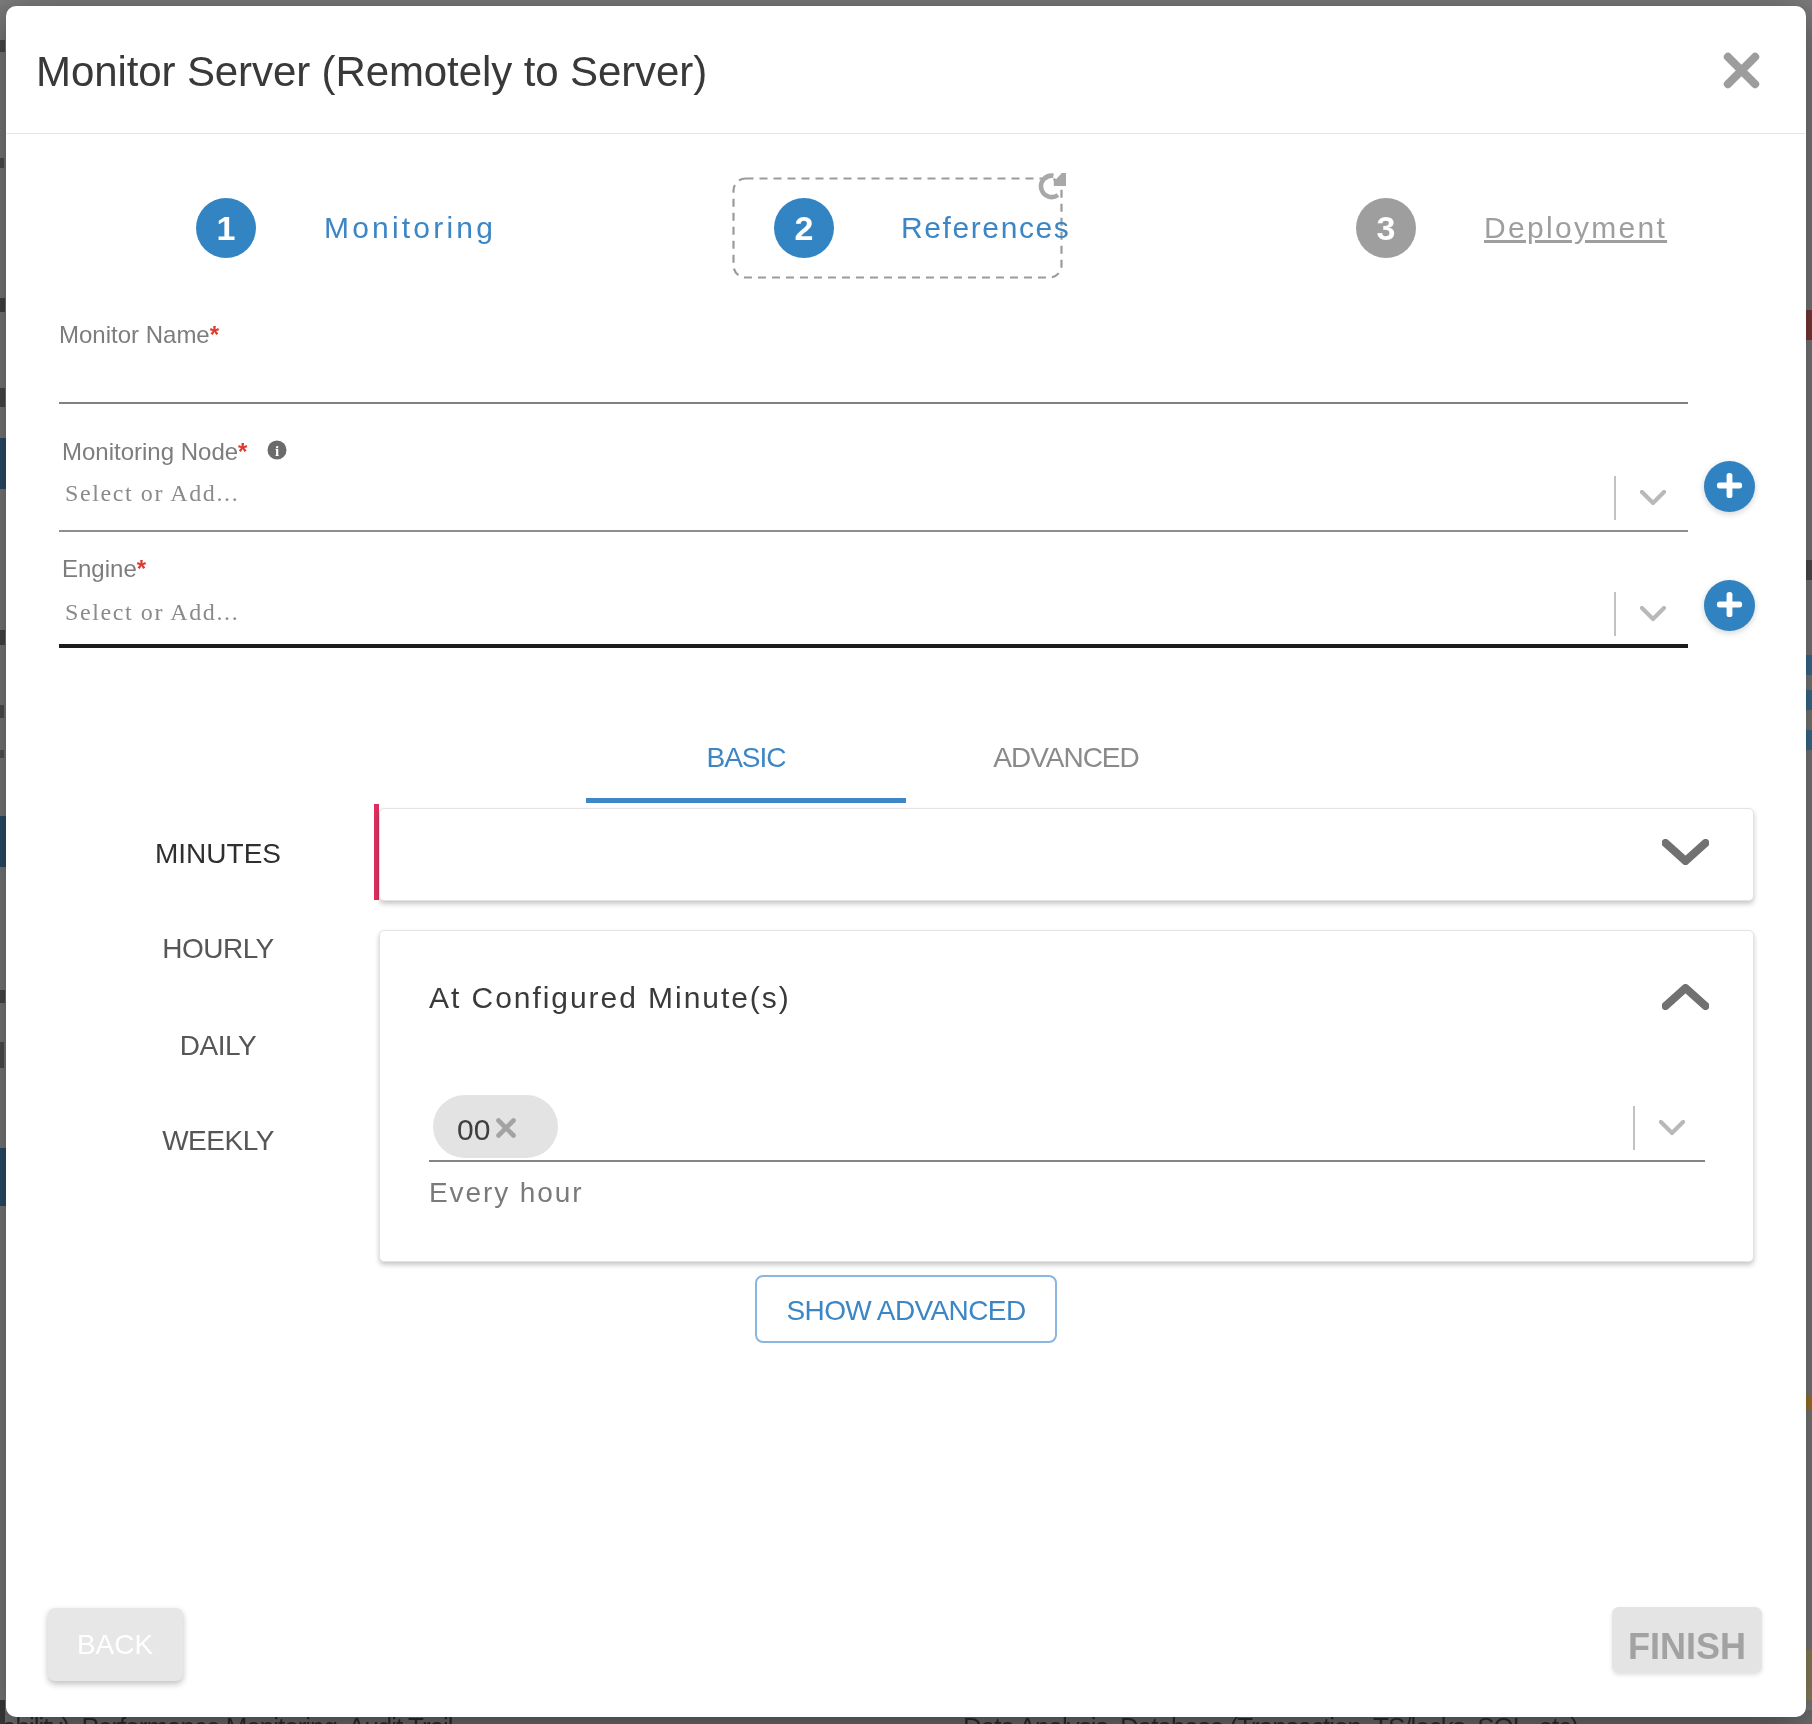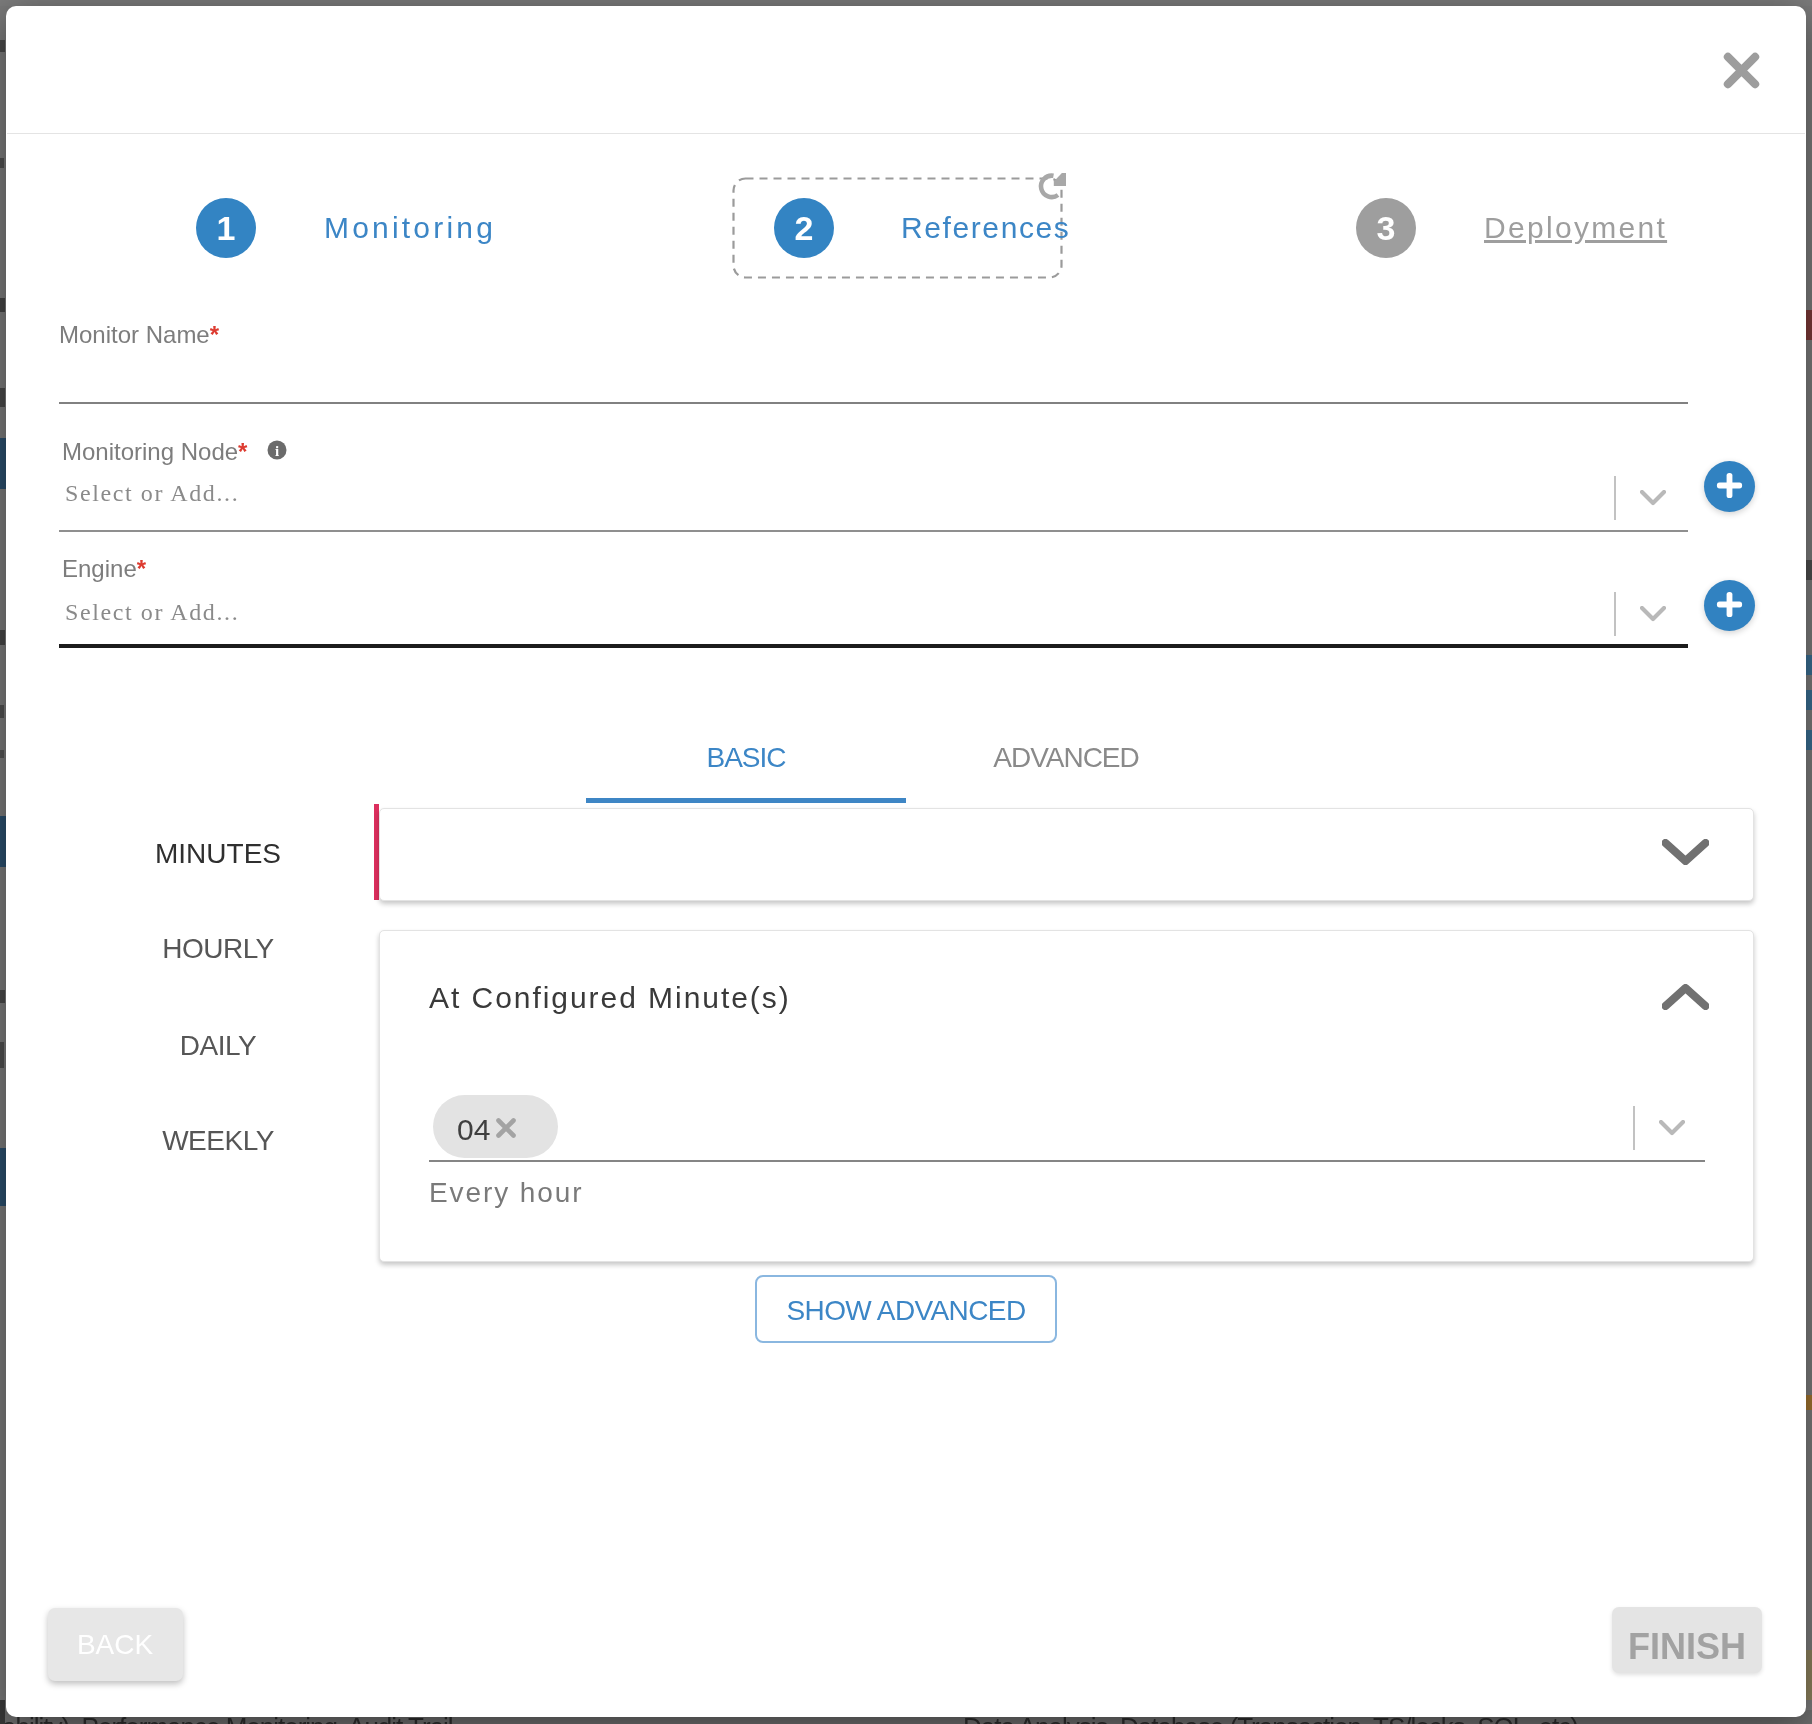--- a/index.html
+++ b/index.html
@@ -51,20 +51,21 @@
     <div class="abs" style="left:1806px; top:560px; width:6px; height:20px; background:#4e4e4e;"></div>
     <div class="abs" style="left:1806px; top:655px; width:6px; height:20px; background:#3a6f94;"></div>
     <div class="abs" style="left:1806px; top:690px; width:6px; height:20px; background:#3a6f94;"></div>
     <div class="abs" style="left:1806px; top:730px; width:6px; height:20px; background:#3a6f94;"></div>
     <div class="abs" style="left:1806px; top:1395px; width:6px; height:15px; background:#a3752f;"></div>
     <div class="abs" style="left:1806px; top:1650px; width:6px; height:50px; background:#8f835e;"></div>
   </div>
 
   <div id="modal"></div>
 
+  <div class="abs" id="title" style="left:36px; top:48px; font-size:42px; color:#393939; white-space:nowrap; letter-spacing:-0.1px;">Monitor Server (Remotely to Server)</div>
   <svg class="abs" style="left:1721px; top:50px;" width="41" height="41" viewBox="0 0 41 41">
     <path d="M6.9 6.9 L34.1 34.1 M34.1 6.9 L6.9 34.1" stroke="#9d9d9d" stroke-width="8.2" stroke-linecap="round" fill="none"></path>
   </svg>
   <div class="abs" style="left:7px; top:133px; width:1798px; height:1px; background:#e4e4e4;"></div>
 
   <div class="circle" style="left:196px; top:198px; background:#3384c3;">1</div>
   <div class="steplbl" style="left:276px; top:198px; color:#3c86c6; letter-spacing:3.2px;">Monitoring</div>
 
   <svg class="abs" style="left:728px; top:173px;" width="345" height="115" viewBox="0 0 345 115">
     <rect x="5.5" y="5.5" width="328" height="99" rx="12" fill="none" stroke="#9b9b9b" stroke-width="2.2" stroke-dasharray="8 6"></rect>
@@ -130,21 +131,21 @@
     <path d="M3.5 4 L23.5 22 L43.5 4" fill="none" stroke="#717171" stroke-width="8" stroke-linecap="round" stroke-linejoin="round"></path>
   </svg>
 
   <div class="card" style="top:930px; height:332px;"></div>
   <div class="cardtitle" style="left:429px; top:981px; letter-spacing:1.95px;">At Configured Minute(s)</div>
   <svg class="abs" style="left:1662px; top:984px;" width="47" height="26" viewBox="0 0 47 26">
     <path d="M3.5 22 L23.5 4 L43.5 22" fill="none" stroke="#717171" stroke-width="8" stroke-linecap="round" stroke-linejoin="round"></path>
   </svg>
 
   <div class="abs" style="left:433px; top:1095px; width:125px; height:63px; border-radius:32px; background:#e3e3e3;"></div>
-  <div class="abs" style="left:457px; top:1113px; font-size:30px; color:#3f3f3f;">04</div>
+  <div class="abs" style="left:457px; top:1113px; font-size:30px; color:#3f3f3f;">00</div>
   <svg class="abs" style="left:495px; top:1117px;" width="22" height="22" viewBox="0 0 22 22">
     <path d="M3.5 3.5 L18.5 18.5 M18.5 3.5 L3.5 18.5" stroke="#a3a3a3" stroke-width="4.6" stroke-linecap="round"></path>
   </svg>
   <div class="hline" style="left:429px; top:1160px; width:1276px; background:#858585;"></div>
   <div class="vbar" style="left:1633px; top:1106px; height:44px;"></div>
   <svg class="abs" style="left:1659px; top:1120px;" width="26" height="16" viewBox="0 0 26 16">
     <path d="M2 2 L13 13 L24 2" fill="none" stroke="#b9b9b9" stroke-width="4.2" stroke-linecap="round" stroke-linejoin="round"></path>
   </svg>
   <div class="abs" style="left:429px; top:1177px; font-size:28px; color:#7a7a7a; letter-spacing:1.9px;">Every hour</div>
 

